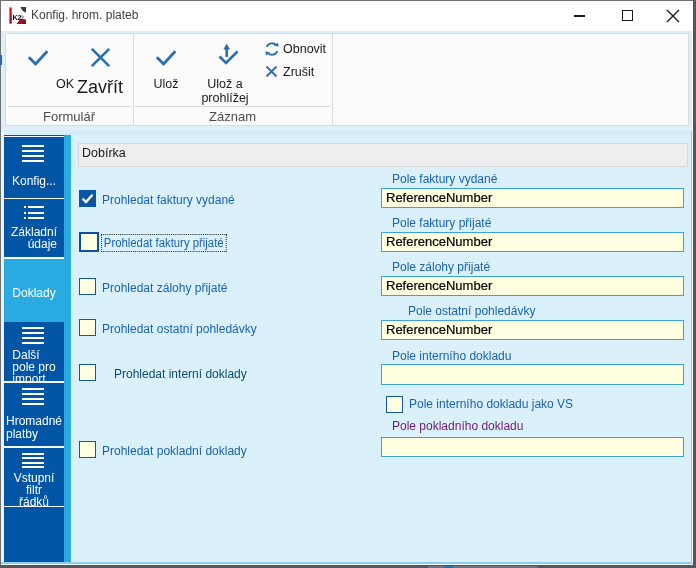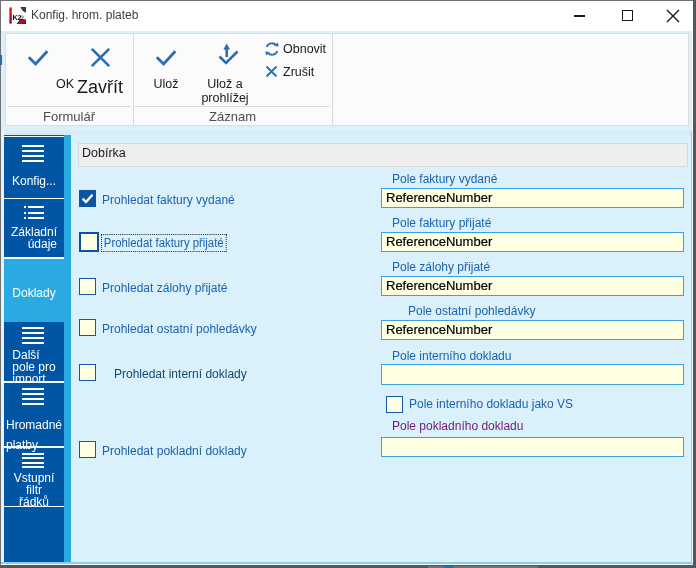--- a/index.html
+++ b/index.html
@@ -124,21 +124,21 @@
 <div class="abs" style="left:22px;top:327px;width:22px;height:2px;background:#fff;"></div>
 <div class="abs" style="left:22px;top:332px;width:22px;height:2px;background:#fff;"></div>
 <div class="abs" style="left:22px;top:337px;width:22px;height:2px;background:#fff;"></div>
 <div class="abs" style="left:22px;top:342px;width:22px;height:2px;background:#fff;"></div>
 <div class="abs" style="left:4px;top:348.5px;width:60px;height:33px;overflow:hidden;text-align:center;font-size:12px;line-height:12.2px;color:#fff;"><span style="display:inline-block;text-align:left;">Další<br>pole pro<br>import</span></div>
 
 <div class="abs" style="left:22px;top:388px;width:22px;height:2px;background:#fff;"></div>
 <div class="abs" style="left:22px;top:393px;width:22px;height:2px;background:#fff;"></div>
 <div class="abs" style="left:22px;top:398px;width:22px;height:2px;background:#fff;"></div>
 <div class="abs" style="left:22px;top:403px;width:22px;height:2px;background:#fff;"></div>
-<div class="abs" style="left:4px;top:415px;width:60px;text-align:center;font-size:12px;line-height:20px;color:#fff;"><span style="display:inline-block;text-align:left;">Hromadné<br>platby</span></div>
+<div class="abs" style="left:4px;top:415px;width:60px;text-align:center;font-size:12px;line-height:13px;color:#fff;"><span style="display:inline-block;text-align:left;">Hromadné<br>platby</span></div>
 
 <div class="abs" style="left:22px;top:452.5px;width:22px;height:2px;background:#fff;"></div>
 <div class="abs" style="left:22px;top:457px;width:22px;height:2px;background:#fff;"></div>
 <div class="abs" style="left:22px;top:461.5px;width:22px;height:2px;background:#fff;"></div>
 <div class="abs" style="left:22px;top:466px;width:22px;height:2px;background:#fff;"></div>
 <div class="abs" style="left:4px;top:472px;width:60px;height:34px;overflow:hidden;text-align:center;font-size:12px;line-height:12.2px;color:#fff;"><span style="display:inline-block;text-align:center;">Vstupní<br>filtr<br>řádků</span></div>
 
 <div class="abs" style="left:78px;top:143px;width:610px;height:24px;background:#eeeeee;border:1px solid #d9d9d9;box-sizing:border-box;"></div>
 <div class="abs" style="left:82px;top:145.5px;font-size:12.5px;color:#1a1a1a;">Dobírka</div>
 

